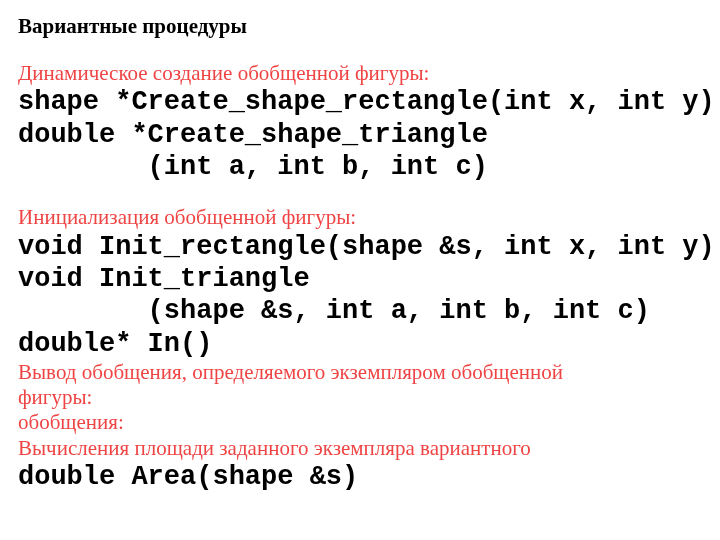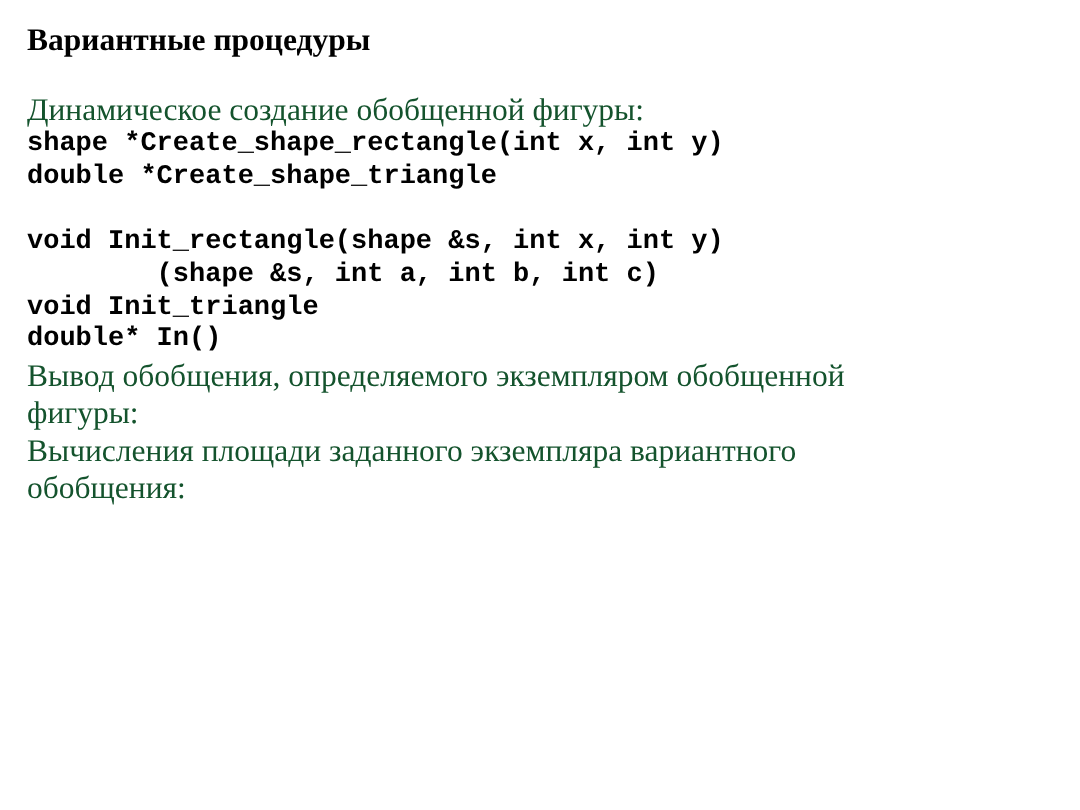--- a/index.html
+++ b/index.html
@@ -16,61 +16,64 @@
     width: 636px;
   }
   .title {
     font-size: 21px;
     font-weight: bold;
     color: #000;
     margin: 0 0 22px 0;
   }
   .prose {
     font-size: 21px;
-    color: #14532d;
+    color: #ef4444;
     line-height: 1.20;
     margin: 0;
   }
   .code {
     font-family: "Courier New", Courier, monospace;
-    font-size: 18px;
+    font-size: 27px;
     font-weight: bold;
     color: #000;
     line-height: 1.20;
     white-space: pre;
     margin: 0;
   }
   .block { margin: 0; }
   .gap-after { margin-bottom: 22px; }
 </style>
 </head>
 <body>
 
 <div class="page">
 
   <h1 class="title">Вариантные процедуры</h1>
 
   <div class="block gap-after">
     <div class="prose">Динамическое создание обобщенной фигуры:</div>
     <div class="code">shape *Create_shape_rectangle(int x, int y)</div>
     <div class="code">double *Create_shape_triangle</div>
+    <div class="code">        (int a, int b, int c)</div>
   </div>
 
   <div class="block">
+    <div class="prose">Инициализация обобщенной фигуры:</div>
     <div class="code">void Init_rectangle(shape &amp;s, int x, int y)</div>
+    <div class="code">void Init_triangle</div>
     <div class="code">        (shape &amp;s, int a, int b, int c)</div>
-    <div class="code">void Init_triangle</div>
   </div>
 
   <div class="block">
     <div class="code">double* In()</div>
   </div>
 
   <div class="block">
     <div class="prose">Вывод обобщения, определяемого экземпляром обобщенной фигуры:</div>
   </div>
 
   <div class="block">
+    <div class="prose">обобщения:</div>
     <div class="prose">Вычисления площади заданного экземпляра вариантного</div>
-    <div class="prose">обобщения:</div>
+    <div class="code">double Area(shape &amp;s)</div>
   </div>
 
 </div>
 
 </body></html>

